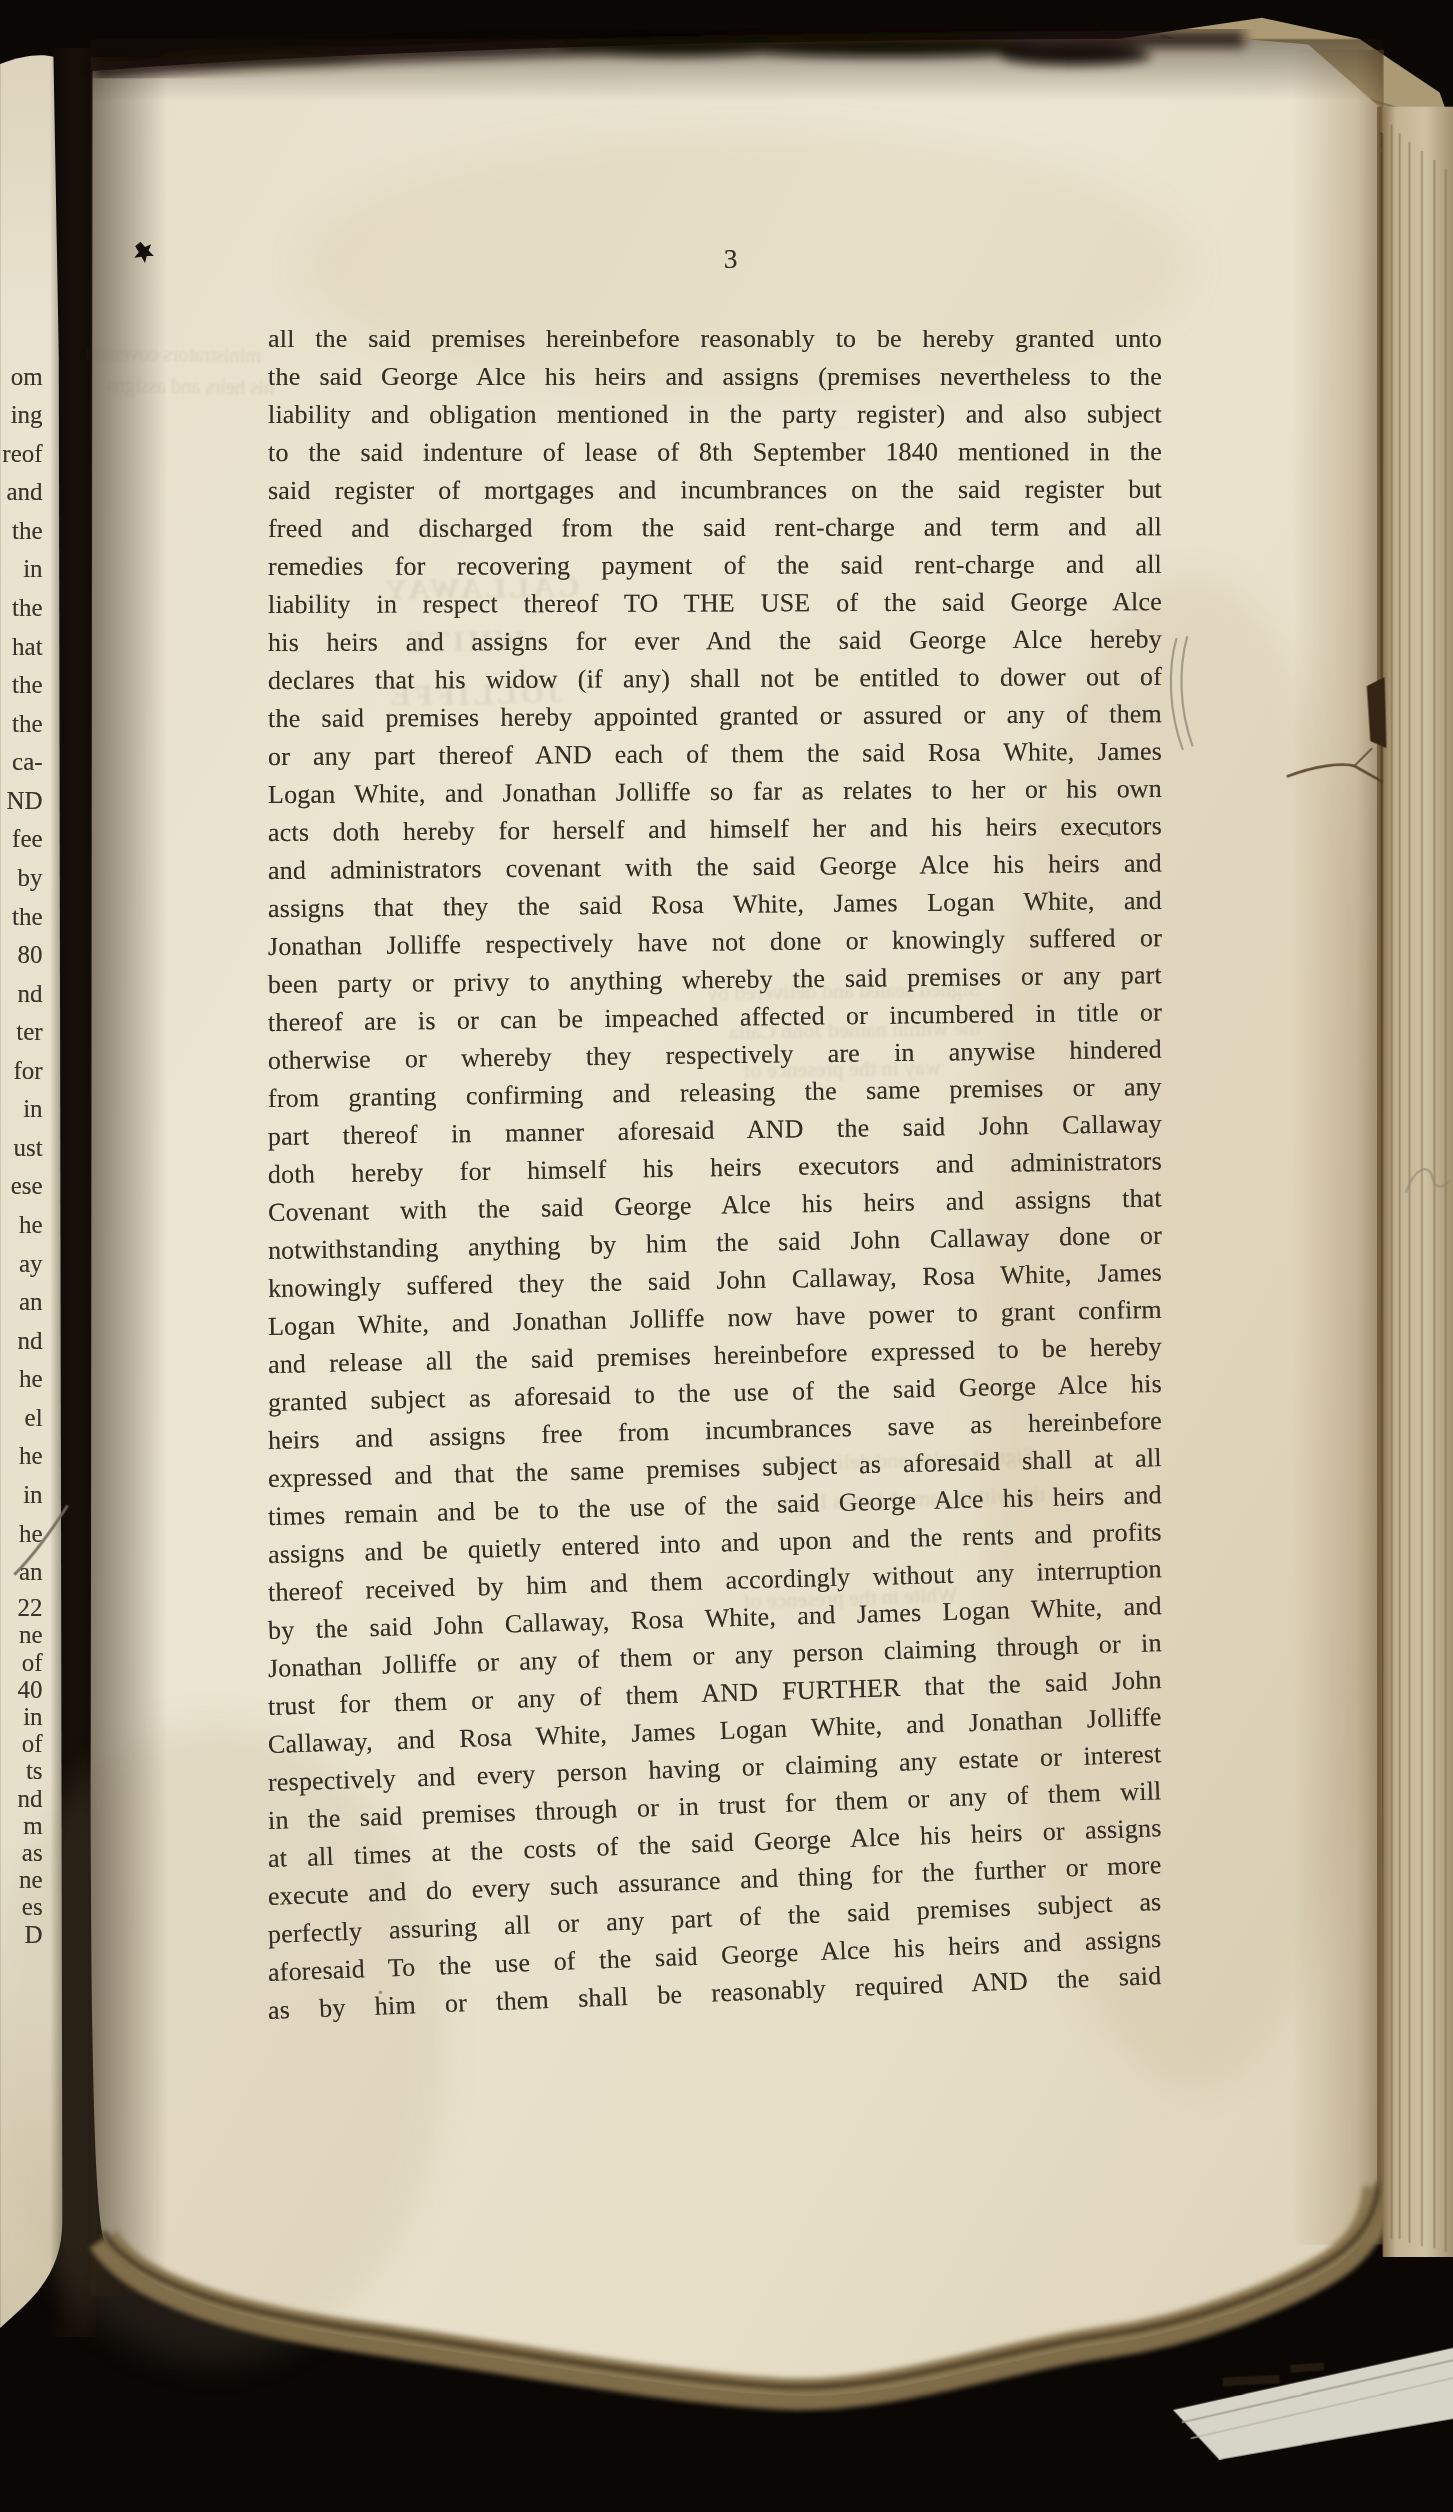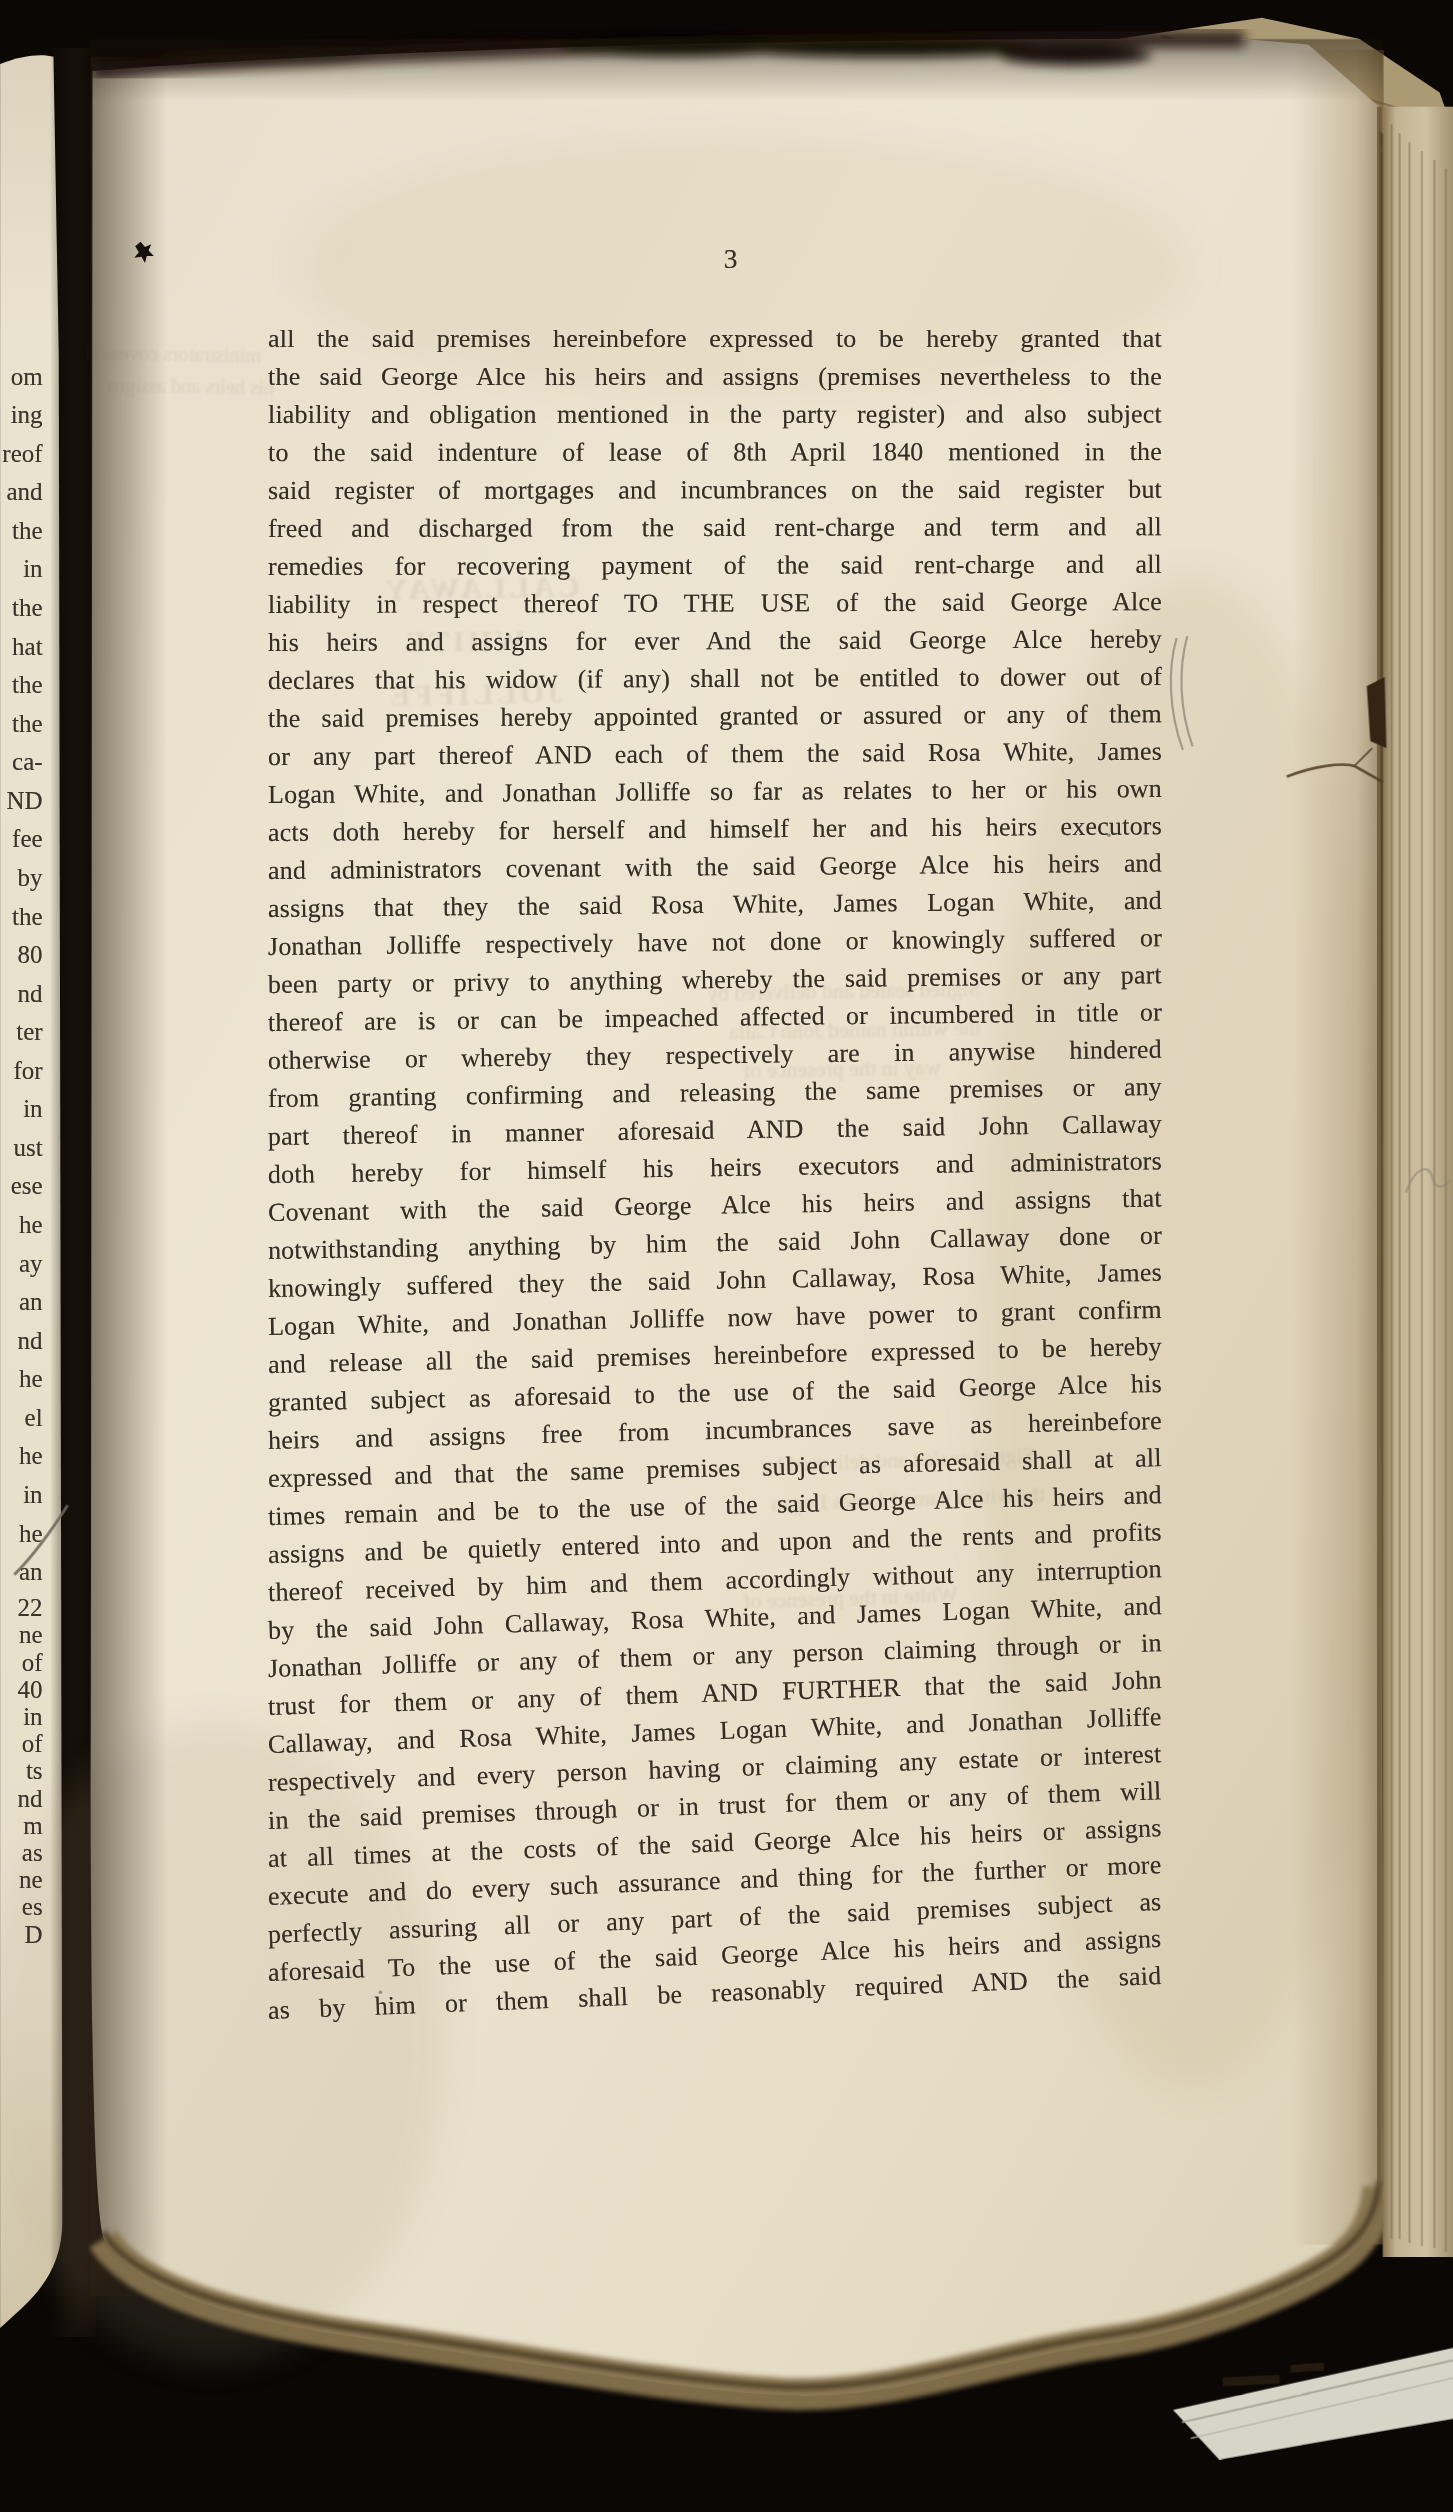--- a/index.html
+++ b/index.html
@@ -171,24 +171,24 @@
       <circle cx="1008" cy="1062" r="2"></circle>
     <circle cx="428" cy="2242" r="2"></circle>
       <circle cx="1248" cy="940" r="2"></circle>
     <circle cx="540" cy="1880" r="2"></circle>
   </g>
 </svg>
 
 <div id="page-number">3</div>
 
 <div id="text-block">
-    <div class="tline" style="transform: rotate(0deg);">all the said premises hereinbefore expressed to be hereby granted that</div>
+    <div class="tline" style="transform: rotate(0deg);">all the said premises hereinbefore reasonably to be hereby granted unto</div>
     <div class="tline" style="transform: rotate(-0.014deg);">the said George Alce his heirs and assigns (premises nevertheless to the</div>
     <div class="tline" style="transform: rotate(-0.035deg);">liability and obligation mentioned in the party register) and also subject</div>
-    <div class="tline" style="transform: rotate(-0.06deg);">to the said indenture of lease of 8th April 1840 mentioned in the</div>
+    <div class="tline" style="transform: rotate(-0.06deg);">to the said indenture of lease of 8th September 1840 mentioned in the</div>
     <div class="tline" style="transform: rotate(-0.088deg);">said register of mortgages and incumbrances on the said register but</div>
     <div class="tline" style="transform: rotate(-0.119deg);">freed and discharged from the said rent-charge and term and all</div>
     <div class="tline" style="transform: rotate(-0.153deg);">remedies for recovering payment of the said rent-charge and all</div>
     <div class="tline" style="transform: rotate(-0.188deg);">liability in respect thereof TO THE USE of the said George Alce</div>
     <div class="tline" style="transform: rotate(-0.225deg);">his heirs and assigns for ever And the said George Alce hereby</div>
     <div class="tline" style="transform: rotate(-0.264deg);">declares that his widow (if any) shall not be entitled to dower out of</div>
     <div class="tline" style="transform: rotate(-0.304deg);">the said premises hereby appointed granted or assured or any of them</div>
     <div class="tline" style="transform: rotate(-0.346deg);">or any part thereof AND each of them the said Rosa White, James</div>
     <div class="tline" style="transform: rotate(-0.389deg);">Logan White, and Jonathan Jolliffe so far as relates to her or his own</div>
     <div class="tline" style="transform: rotate(-0.434deg);">acts doth hereby for herself and himself her and his heirs executors</div>

